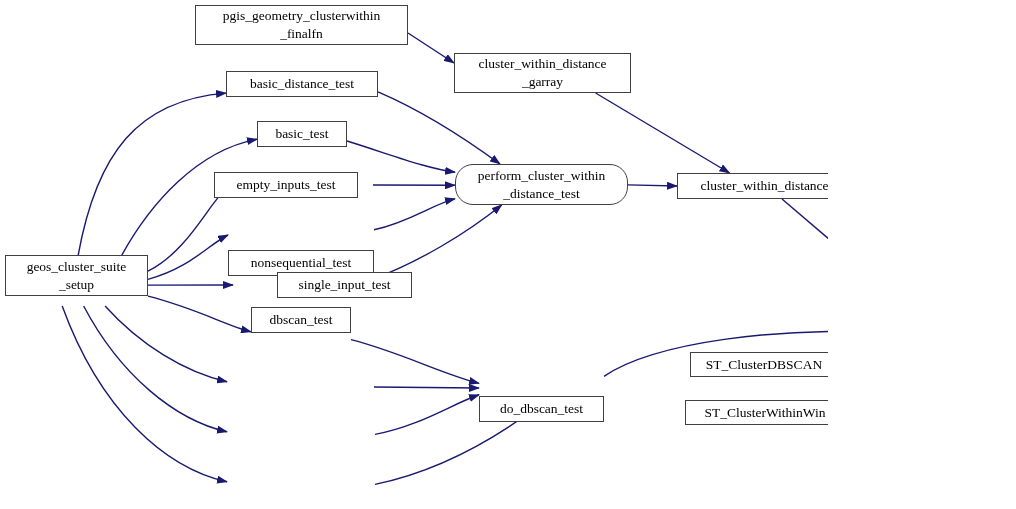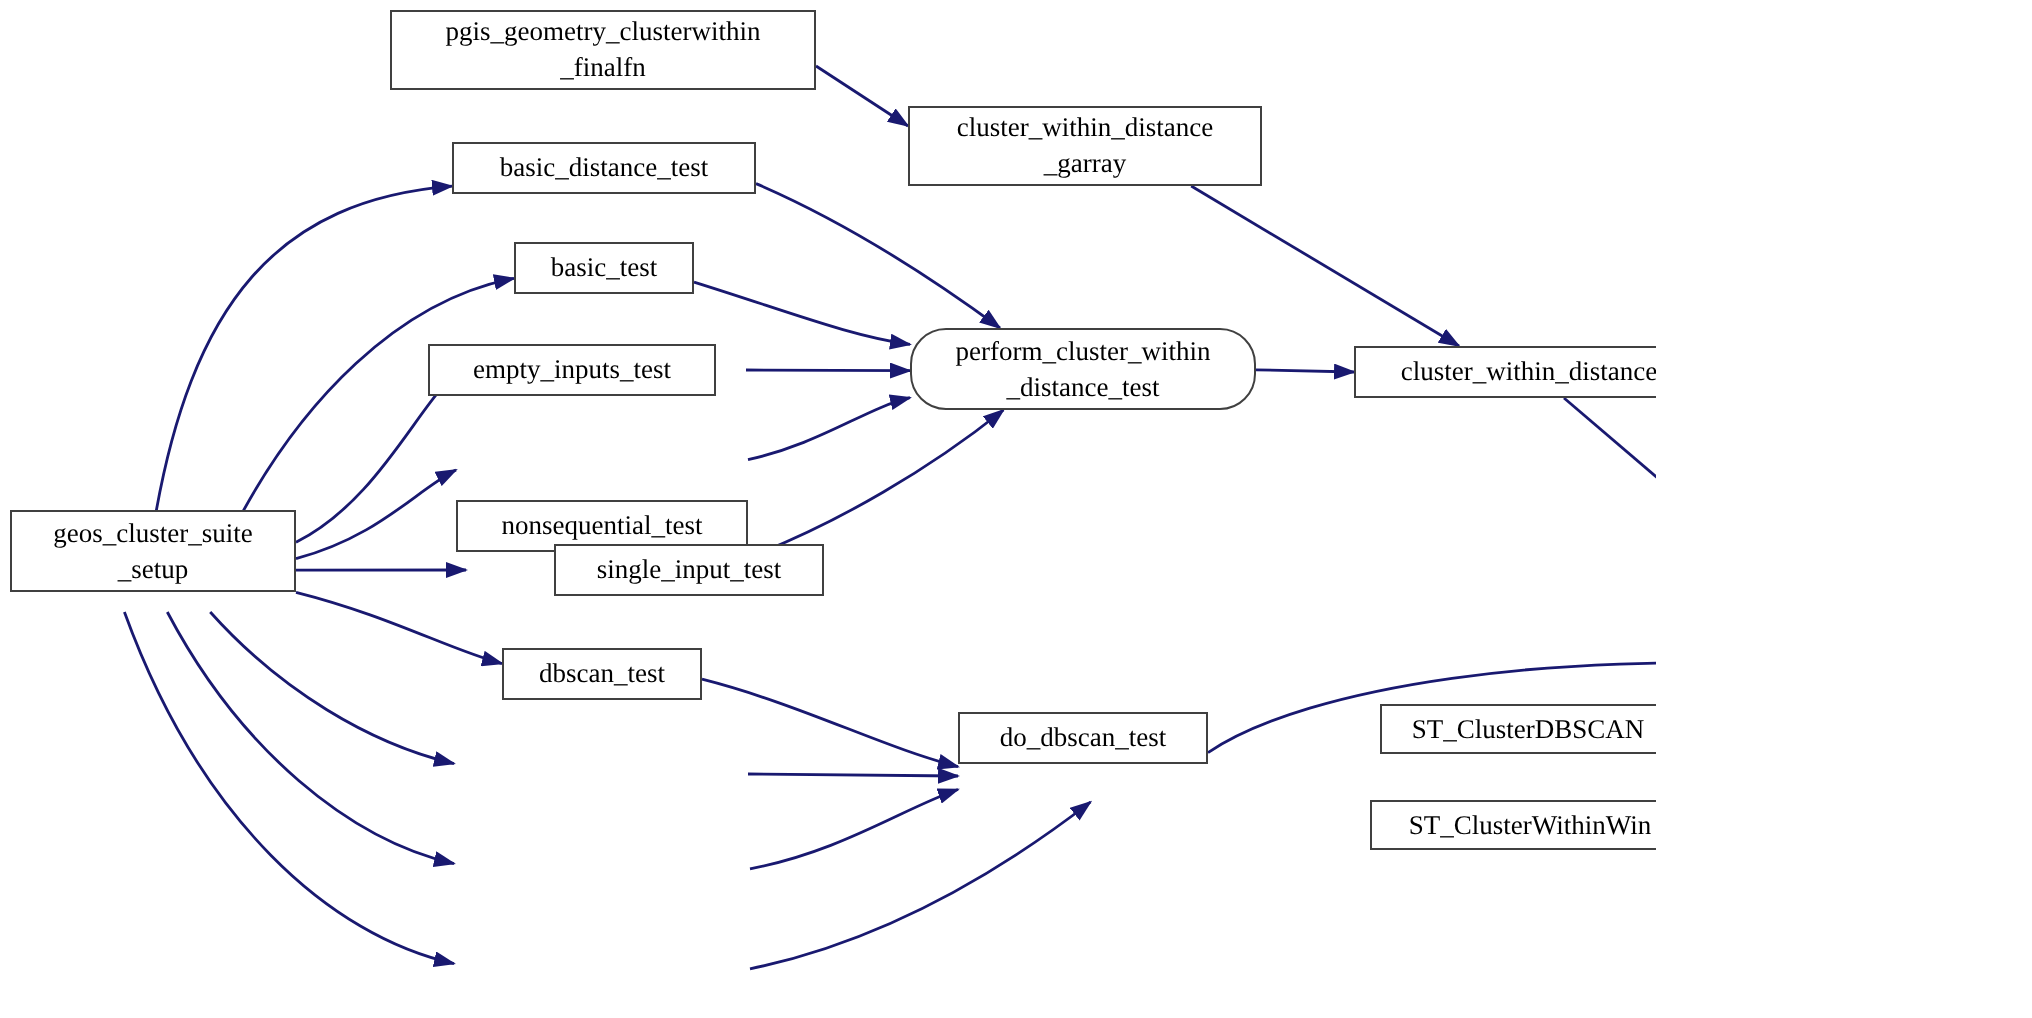--- a/index.html
+++ b/index.html
@@ -117,24 +117,24 @@
     <div class="node" style="left: 233px; top: 272px; width: 135px; height: 26px; margin-left: 44px;">
       <span class="nl">single_input_test</span>
     </div>
     <div class="node" style="left: 455px; top: 164px; width: 173px; height: 41px; border-radius: 18px;">
       <span class="nl">perform_cluster_within</span>
       <span class="nl">_distance_test</span>
     </div>
     <div class="node" style="left: 677px; top: 173px; width: 175px; height: 26px;">
       <span class="nl">cluster_within_distance</span>
     </div>
-    <div class="node" style="left: 251px; top: 324px; width: 100px; height: 26px; align-items: center;">
+    <div class="node" style="left: 251px; top: 307px; width: 100px; height: 26px; align-items: center;">
       <span class="nl">dbscan_test</span>
     </div>
-    <div class="node" style="left: 479px; top: 356px; width: 125px; height: 26px; justify-content: center;">
+    <div class="node" style="left: 479px; top: 396px; width: 125px; height: 26px; justify-content: center;">
       <span class="nl">do_dbscan_test</span>
     </div>
     <div class="node hl" style="left: 899px; top: 325px; width: 113px; height: 26px;">
       <span class="nl">union_dbscan</span>
     </div>
     <div class="node" style="left: 690px; top: 352px; width: 148px; height: 25px;">
       <span class="nl">ST_ClusterDBSCAN</span>
     </div>
     <div class="node" style="left: 685px; top: 400px; width: 160px; height: 25px;">
       <span class="nl">ST_ClusterWithinWin</span>

